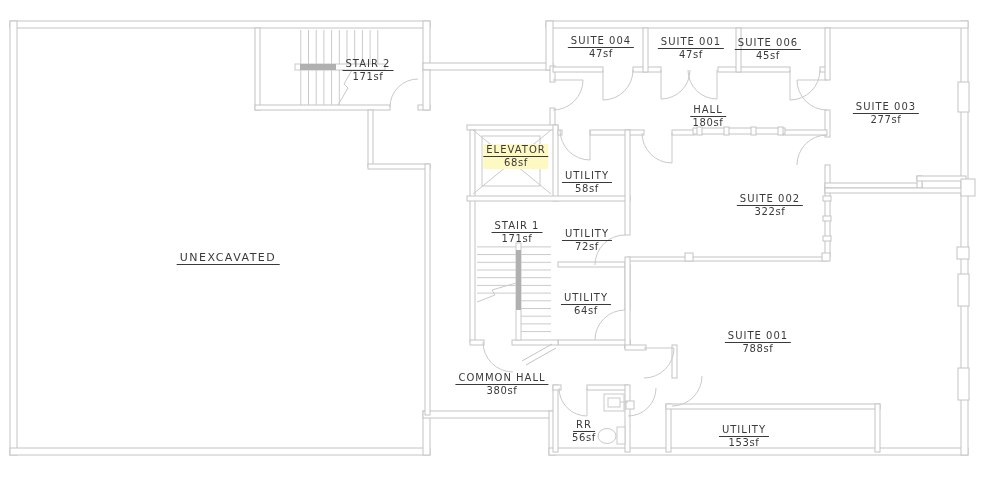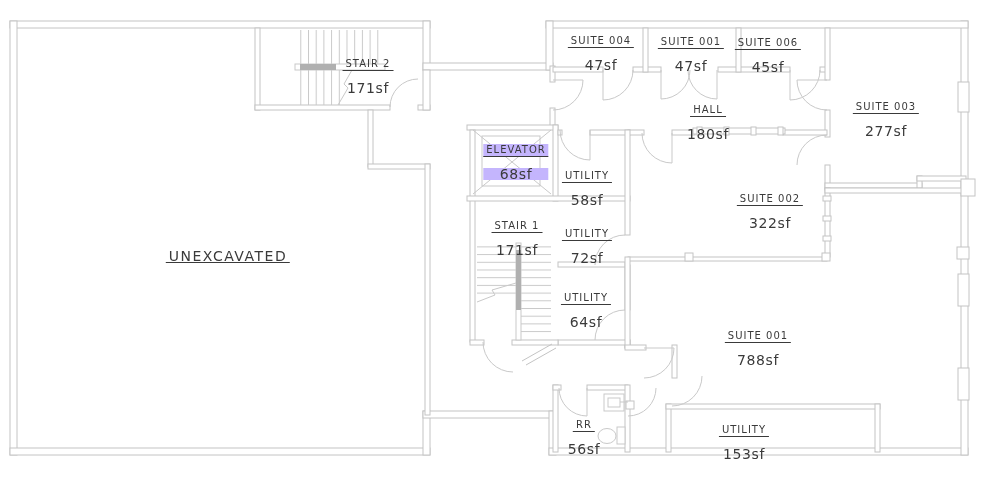--- a/index.html
+++ b/index.html
@@ -3,23 +3,23 @@
 <meta charset="utf-8">
 <style>
   html,body{margin:0;padding:0;background:#fff;}
   #plan{position:relative;width:984px;height:477px;background:#ffffff;overflow:hidden;
         font-family:"DejaVu Sans","Liberation Sans",sans-serif;}
   #plan svg{position:absolute;left:0;top:0;}
   .lbl{position:absolute;transform:translateX(-50%);text-align:center;color:#3a3a3a;
        white-space:nowrap;line-height:12px;}
   .lbl .nm{display:inline-block;font-size:10px;letter-spacing:1px;
            border-bottom:1px solid #3a3a3a;padding:0 3px 0 3px;}
-  .lbl .ar{display:block;font-size:14px;letter-spacing:0.6px;margin-top:11px;}
-  .lbl.big .nm{font-size:14px;letter-spacing:1.5px;}
-  .lbl.onwhite .nm, .lbl.onwhite .ar{background:#c4b5fd;}
+  .lbl .ar{display:block;font-size:10px;letter-spacing:0.6px;margin-top:0;}
+  .lbl.big .nm{font-size:11px;letter-spacing:1.5px;}
+  .lbl.onwhite .nm, .lbl.onwhite .ar{background:#fef9c3;}
 </style>
 </head>
 <body>
 
 <div id="plan">
 
 <svg width="984" height="477" viewBox="0 0 984 477">
   <defs>
     <pattern id="vt" width="7.7" height="8" patternUnits="userSpaceOnUse">
       <path d="M0.5,0 V8" stroke="#c9c9c9" stroke-width="1" fill="none"></path>
@@ -193,16 +193,17 @@
   <div class="lbl" style="left:708px;top:102px"><span class="nm">HALL</span><span class="ar">180sf</span></div>
   <div class="lbl" style="left:886px;top:99px"><span class="nm">SUITE 003</span><span class="ar">277sf</span></div>
   <div class="lbl onwhite" style="left:516px;top:142px"><span class="nm">ELEVATOR</span><span class="ar">68sf</span></div>
   <div class="lbl" style="left:587px;top:168px"><span class="nm">UTILITY</span><span class="ar">58sf</span></div>
   <div class="lbl" style="left:517px;top:218px"><span class="nm">STAIR 1</span><span class="ar">171sf</span></div>
   <div class="lbl" style="left:587px;top:226px"><span class="nm">UTILITY</span><span class="ar">72sf</span></div>
   <div class="lbl" style="left:770px;top:191px"><span class="nm">SUITE 002</span><span class="ar">322sf</span></div>
   <div class="lbl" style="left:586px;top:290px"><span class="nm">UTILITY</span><span class="ar">64sf</span></div>
   <div class="lbl" style="left:758px;top:328px"><span class="nm">SUITE 001</span><span class="ar">788sf</span></div>
   <div class="lbl big" style="left:228px;top:250px"><span class="nm">UNEXCAVATED</span><span class="ar"></span></div>
+  <div class="lbl" style="left:502px;top:370px"><span class="nm">COMMON HALL</span><span class="ar">380sf</span></div>
   <div class="lbl" style="left:584px;top:417px"><span class="nm">RR</span><span class="ar">56sf</span></div>
   <div class="lbl" style="left:744px;top:422px"><span class="nm">UTILITY</span><span class="ar">153sf</span></div>
 
 </div>
 
 </body></html>

